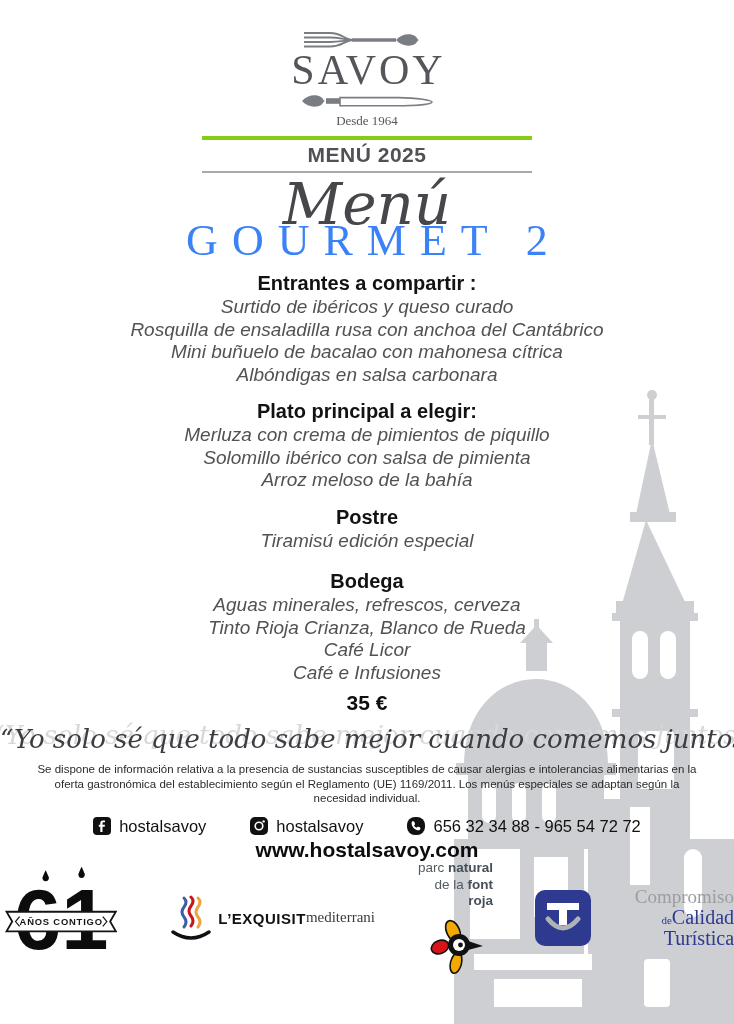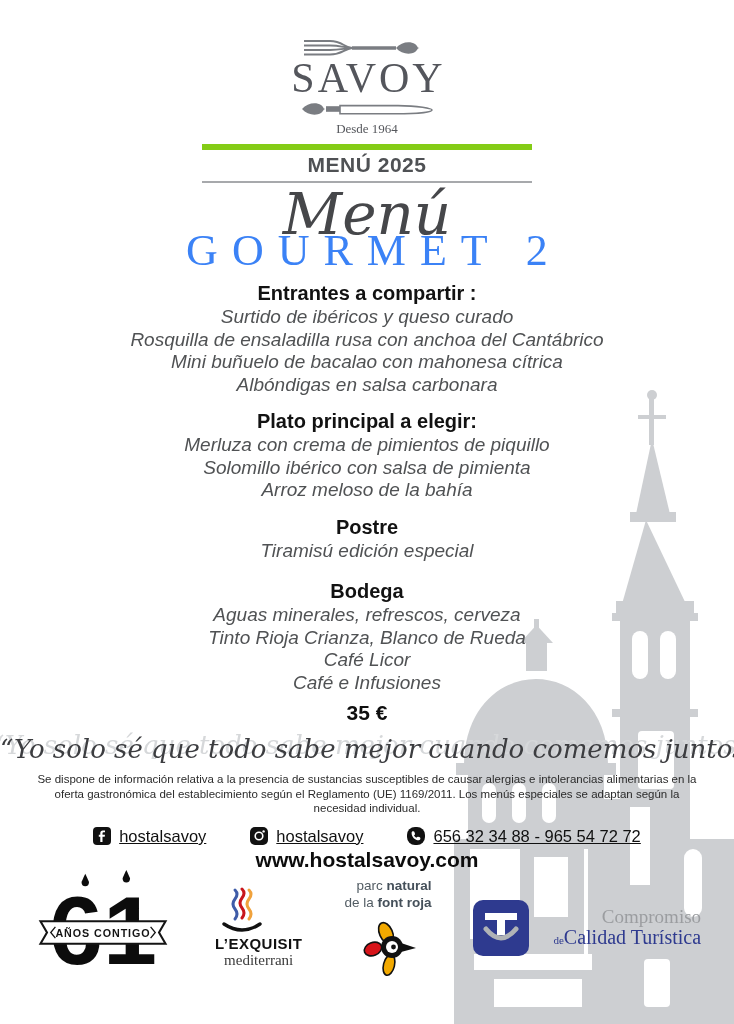--- a/index.html
+++ b/index.html
@@ -1,26 +1,26 @@
 <!DOCTYPE html>
 <html><head>
 <meta charset="utf-8">
 <style>
   html,body{margin:0;padding:0;background:#e8e8e8;}
   .page{width:734px;height:1024px;position:relative;background:#ffffff;overflow:hidden;
         font-family:"Liberation Sans",sans-serif;margin:0 auto;}
   .watermark{position:absolute;right:0;bottom:0;z-index:0;}
-  .content{position:relative;z-index:1;text-align:center;padding-top:38px;}
+  .content{position:relative;z-index:1;text-align:center;padding-top:30px;}
 
   .logo-art{display:block;margin:0 auto;}
   .brand{font-family:"Liberation Serif",serif;font-size:42px;line-height:0.95;color:#54565c;
          letter-spacing:3px;padding-left:3px;margin-top:1px;}
   .since{font-family:"Liberation Serif",serif;font-size:13px;color:#55575c;margin-top:2px;}
 
-  .menu-band{width:330px;margin:7px auto 0;border-top:6px solid #84cc16;border-bottom:2px solid #a7a9ac;
+  .menu-band{width:330px;margin:7px auto 0;border-top:4px solid #84cc16;border-bottom:2px solid #a7a9ac;
              padding:3px 0 4px;}
   .menu-band span{font-weight:bold;font-size:21px;color:#4f5154;letter-spacing:0.5px;}
 
   .script-title{font-family:"DejaVu Serif",serif;font-style:italic;font-size:58px;line-height:0.95;
                 color:#46474a;margin-top:4px;margin-bottom:-14px;}
   .main-title{font-family:"Liberation Serif",serif;font-size:44px;line-height:1.05;color:#3b82f6;
               letter-spacing:14px;padding-left:14px;}
 
   .section{margin-top:14px;}
   .section.first{margin-top:8px;}
@@ -29,27 +29,27 @@
 
   .price{font-size:21px;font-weight:bold;color:#0e0e0e;margin-top:7px;}
 
   .quote{font-family:"DejaVu Serif",serif;font-style:italic;font-size:26px;color:#3c3d40;
          white-space:nowrap;margin-top:9px;text-shadow:-9px -4px 0 #d6d8da;}
 
   .disclaimer{width:668px;margin:8px auto 0;font-size:11.5px;line-height:1.27;color:#2b2b2b;}
 
   .social-row{display:flex;justify-content:center;align-items:center;gap:44px;margin-top:11px;
               font-size:16.5px;color:#101010;}
-  .social-item{display:flex;align-items:center;gap:8px;text-decoration:underline;}
+  .social-item{display:flex;align-items:center;gap:8px;}
   .address{font-size:16.5px;color:#101010;margin-top:4px;}
   .website{font-size:21px;font-weight:bold;color:#0c0c0c;margin-top:2px;}
 
   .logos-row{display:flex;align-items:center;justify-content:center;gap:42px;margin-top:4px;height:104px;}
   .anniv{margin-top:-6px;}
-  .exquisit{display:flex;flex-direction:column;}
+  .exquisit{display:flex;align-items:center;}
   .exquisit .l1{font-size:15px;font-weight:bold;color:#111;letter-spacing:0.5px;margin-top:2px;}
   .exquisit .l2{font-family:"Liberation Serif",serif;font-size:15px;color:#3a3a3a;}
   .fontroja{display:flex;align-items:center;gap:8px;flex-direction:column;}
   .fontroja .txt{text-align:right;font-size:13.5px;color:#525c63;line-height:1.25;}
   .fontroja b{color:#45505a;}
   .compromiso{display:flex;align-items:center;gap:24px;text-align:right;}
   .compromiso .seal{width:56px;height:56px;background:#2e3a8f;border-radius:10px;position:relative;flex:0 0 auto;}
   .compromiso .ctext .t1{font-family:"Liberation Serif",serif;font-size:19px;color:#9b9da0;line-height:1.05;}
   .compromiso .ctext .t2{font-family:"Liberation Serif",serif;font-size:20px;color:#2e3a8f;line-height:1.05;}
   .compromiso .ctext .de{font-size:11px;}

